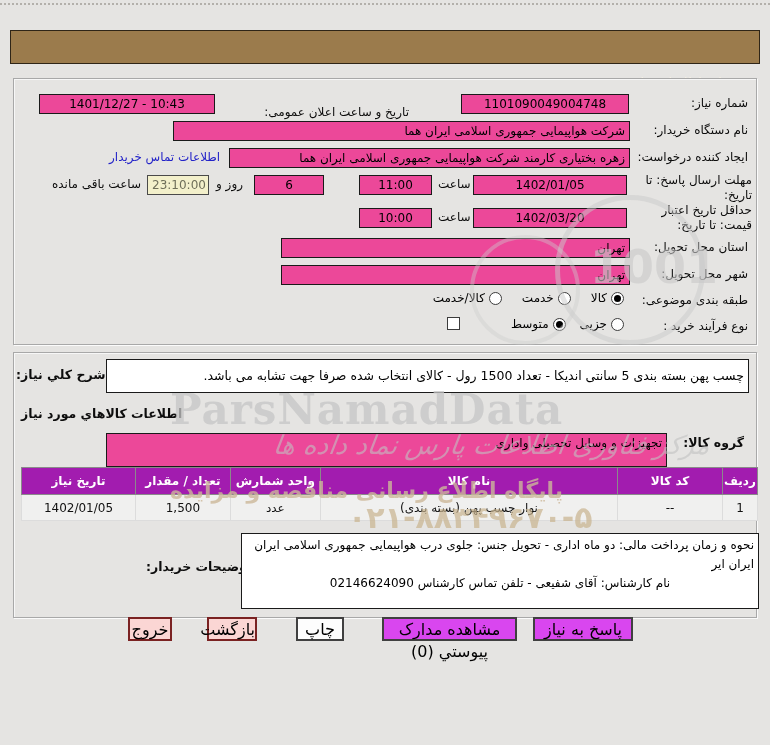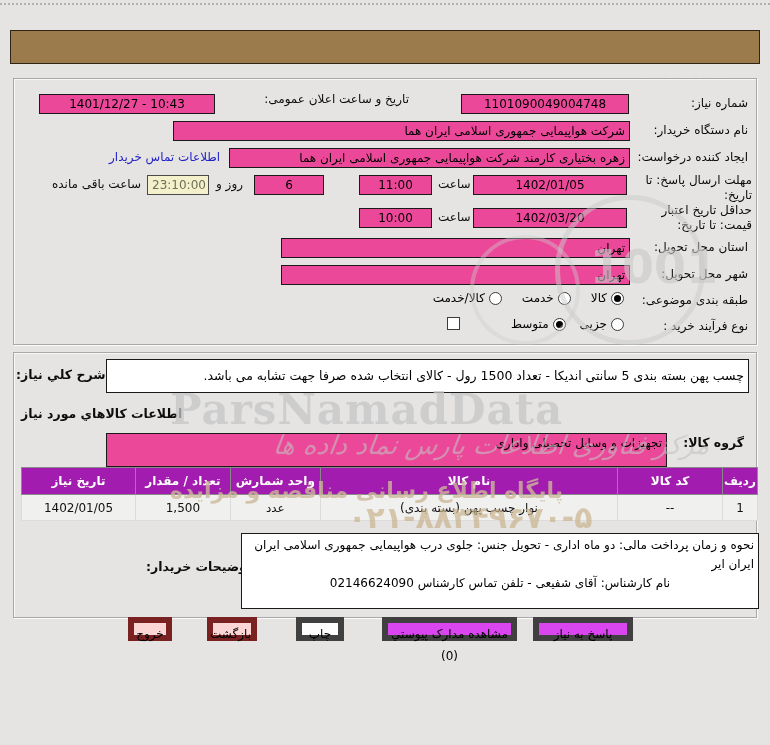--- a/index.html
+++ b/index.html
@@ -39,21 +39,21 @@
 
   .bigbox { position:absolute; background:#fff; border:1px solid #1a1a1a; direction:rtl;
     font-size:12.5px; text-align:right; padding:2px 4px; }
 
   table.goods { position:absolute; left:7px; top:114px; width:737px; border-collapse:collapse; direction:rtl; }
   table.goods th { background:#a21caf; color:#fff; font-size:12px; font-weight:bold;
     height:27px; border:1px solid #8a8a8a; text-align:center; }
   table.goods td { background:#f0f0ef; color:#111; font-size:12px; height:26px;
     border:1px solid #dcdcdc; text-align:center; }
 
-  .btn { position:absolute; top:617px; height:24px; border:6px solid #0ea5e9; font-size:12px;
+  .btn { position:absolute; top:617px; height:24px; border:2px solid #0ea5e9; font-size:16px;
     text-align:center; line-height:22px; direction:rtl; cursor:pointer; }
   .btn.green { background:#d946ef; border-color:#404040; }
   .btn.white { background:#fdfdfd; border-color:#404040; }
   .btn.pink  { background:#fbd6d4; border-color:#7a2222; }
 
   .wm { position:absolute; pointer-events:none; z-index:3; }
   .wm-brand { left:170px; top:385px; font-size:42px; font-weight:bold; color:#c6c6c6; opacity:.75; letter-spacing:1px; font-family:"DejaVu Serif", serif; }
   .wm-script { left:150px; top:430px; width:560px; font-size:26px; color:#c2c2c2; opacity:.6; direction:rtl; transform:skewX(-8deg); font-style:italic; }
   .wm-info { left:170px; top:478px; font-size:22px; color:#cdb89a; opacity:.8; direction:rtl; font-weight:bold; }
   .wm-phone { left:348px; top:500px; font-size:30px; color:#c9b48f; opacity:.7; direction:ltr; font-weight:bold; }
@@ -71,21 +71,21 @@
   <div class="dotted-top"></div>
 
   <div class="title-bar z">
     <span>جزئیات اطلاعات نیاز</span>
   </div>
 
   <div id="panel1" class="panel z">
 
     <div class="lbl" style="right:8px; top:17px;">شماره نیاز:</div>
     <div class="box center" style="left:447px; top:15px; width:168px;">1101090049004748</div>
-    <div class="lbl" style="right:347px; top:13px;">تاریخ و ساعت اعلان عمومی:</div>
+    <div class="lbl" style="right:347px; top:26px;">تاریخ و ساعت اعلان عمومی:</div>
     <div class="box center" style="left:25px; top:15px; width:176px;">1401/12/27 - 10:43</div>
 
     <div class="lbl" style="right:8px; top:44px;">نام دستگاه خریدار:</div>
     <div class="box" style="left:159px; top:42px; width:457px;">شرکت هواپیمایی جمهوری اسلامی ایران هما</div>
 
     <div class="lbl" style="right:8px; top:71px;">ایجاد کننده درخواست:</div>
     <div class="box" style="left:215px; top:69px; width:401px;">زهره بختیاری کارمند شرکت هواپیمایی جمهوری اسلامی ایران هما</div>
     <div class="link" style="left:95px; top:71px;">اطلاعات تماس خریدار</div>
 
     <div class="lbl wrap" style="right:4px; top:94px; width:120px;">مهلت ارسال پاسخ: تا تاریخ:</div>

